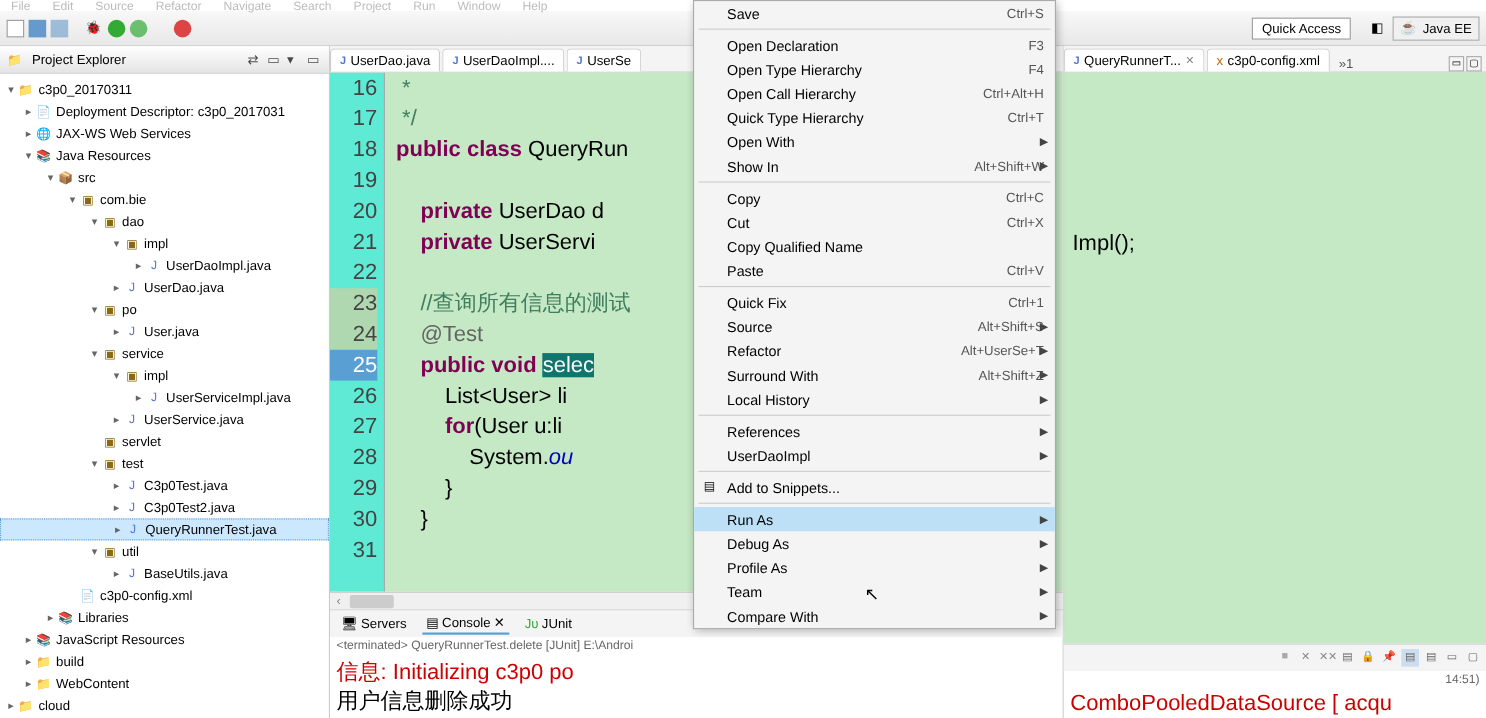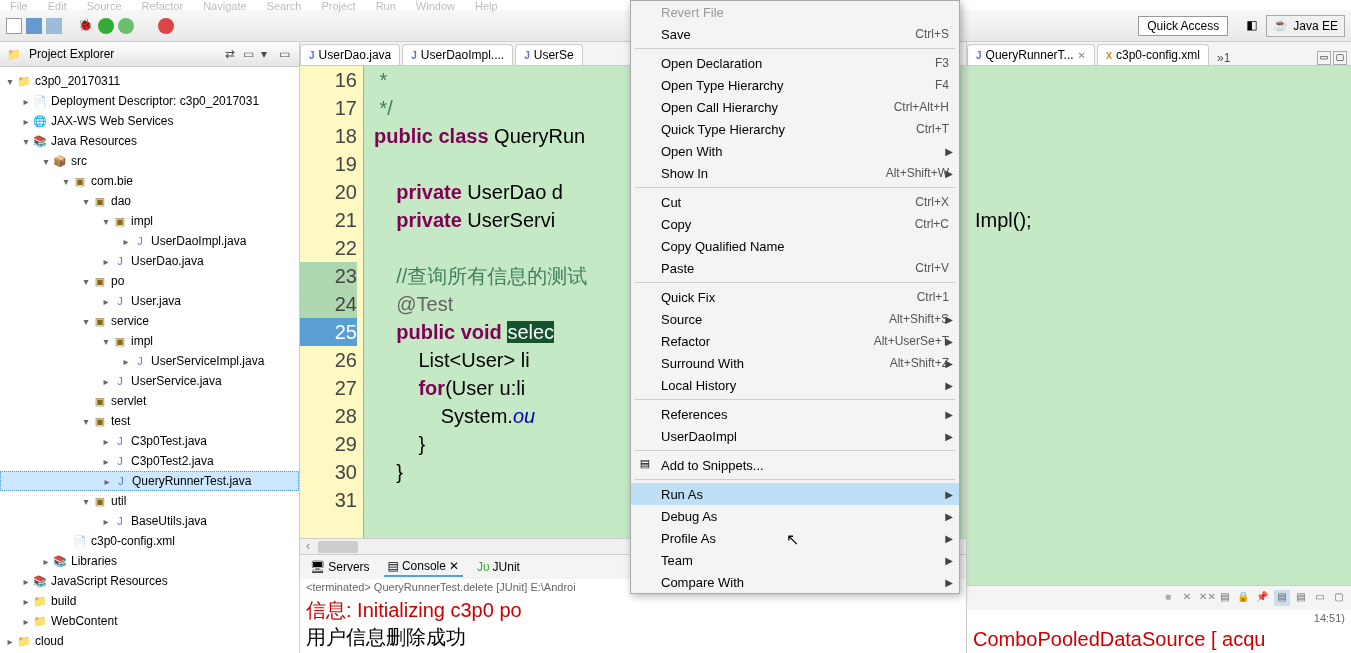--- a/index.html
+++ b/index.html
@@ -38,29 +38,29 @@
 .tab-bar { height: 24px; background: #f4f4f4; border-bottom: 1px solid #ccc; display: flex; align-items: flex-end; }
 .tab { padding: 3px 8px; border: 1px solid #ccc; border-bottom: none; background: #fff; margin-right: 2px; display: flex; align-items: center; gap: 4px; font-size: 12px; border-radius: 4px 4px 0 0; }
 .tab .jic { color: #5577cc; font-weight: bold; font-size: 10px; }
 .tab .close { color: #888; font-size: 10px; }
 .tab-bar .spacer { flex: 1; }
 .tab-bar .more { padding: 0 6px; color: #555; }
 .tab-bar .controls { display: flex; gap: 2px; padding: 0 4px; }
 .tab-bar .controls span { width: 14px; height: 14px; border: 1px solid #aaa; font-size: 9px; text-align: center; }
 
 .code-view { display: flex; flex: 1; background: #c5e8c5; overflow: hidden; font-family: Consolas, monospace; font-size: 20px; }
-.gutter { width: 64px; background: #fef9c3; border-right: 1px solid #aaa; text-align: right; padding-right: 6px; color: #444; line-height: 28px; }
+.gutter { width: 50px; background: #5eead4; border-right: 1px solid #aaa; text-align: right; padding-right: 6px; color: #444; line-height: 28px; }
 .gutter .hl { background: #b0d8b0; }
 .gutter .mark { background: #5a9fd4; color: #fff; }
 .code { flex: 1; line-height: 28px; padding-left: 10px; white-space: pre; }
 .kw { color: #7f0055; font-weight: bold; }
 .cm { color: #3f7f5f; }
 .ann { color: #646464; }
 .it { font-style: italic; color: #0000c0; }
-.sel { background: #14532d; color: #fff; }
+.sel { background: #0f766e; color: #fff; }
 
 .hscroll { height: 16px; background: #f0f0f0; border-top: 1px solid #ccc; display:flex; }
 .hscroll .thumb { width: 40px; height: 12px; background: #ccc; margin: 2px; border-radius: 2px; }
 
 
 .right-editor { width: 385px; border-left: 1px solid #ccc; display: flex; flex-direction: column; }
 .right-code { flex: 1; background: #c5e8c5; font-family: Consolas, monospace; font-size: 20px; line-height: 28px; padding-left: 8px; white-space: pre; overflow:hidden; }
 
 
 .console-area { border-top: 1px solid #ccc; }
@@ -406,23 +406,20 @@
       </div>
       <div class="console-header" style="text-align:right;">14:51)</div>
       <div class="console-body">
           <div class="red">ComboPooledDataSource [ acqu</div>
         </div>
     </div>
   </div>
 </div>
 
 <div class="context-menu">
-  <div class="mi disabled">
-      <span>Revert File</span>
-    </div>
   <div class="mi">
       <span>Save</span>
       <span class="sc">Ctrl+S</span>
     </div>
   <div class="sep"></div>
   <div class="mi">
       <span>Open Declaration</span>
       <span class="sc">F3</span>
     </div>
   <div class="mi">
@@ -441,26 +438,26 @@
       <span>Open With</span>
       <span class="arrow">▶</span>
     </div>
   <div class="mi">
       <span>Show In</span>
       <span class="sc">Alt+Shift+W</span>
       <span class="arrow">▶</span>
     </div>
   <div class="sep"></div>
   <div class="mi">
+      <span>Copy</span>
+      <span class="sc">Ctrl+C</span>
+    </div>
+  <div class="mi">
       <span>Cut</span>
       <span class="sc">Ctrl+X</span>
-    </div>
-  <div class="mi">
-      <span>Copy</span>
-      <span class="sc">Ctrl+C</span>
     </div>
   <div class="mi">
       <span>Copy Qualified Name</span>
     </div>
   <div class="mi">
       <span>Paste</span>
       <span class="sc">Ctrl+V</span>
     </div>
   <div class="sep"></div>
   <div class="mi">

